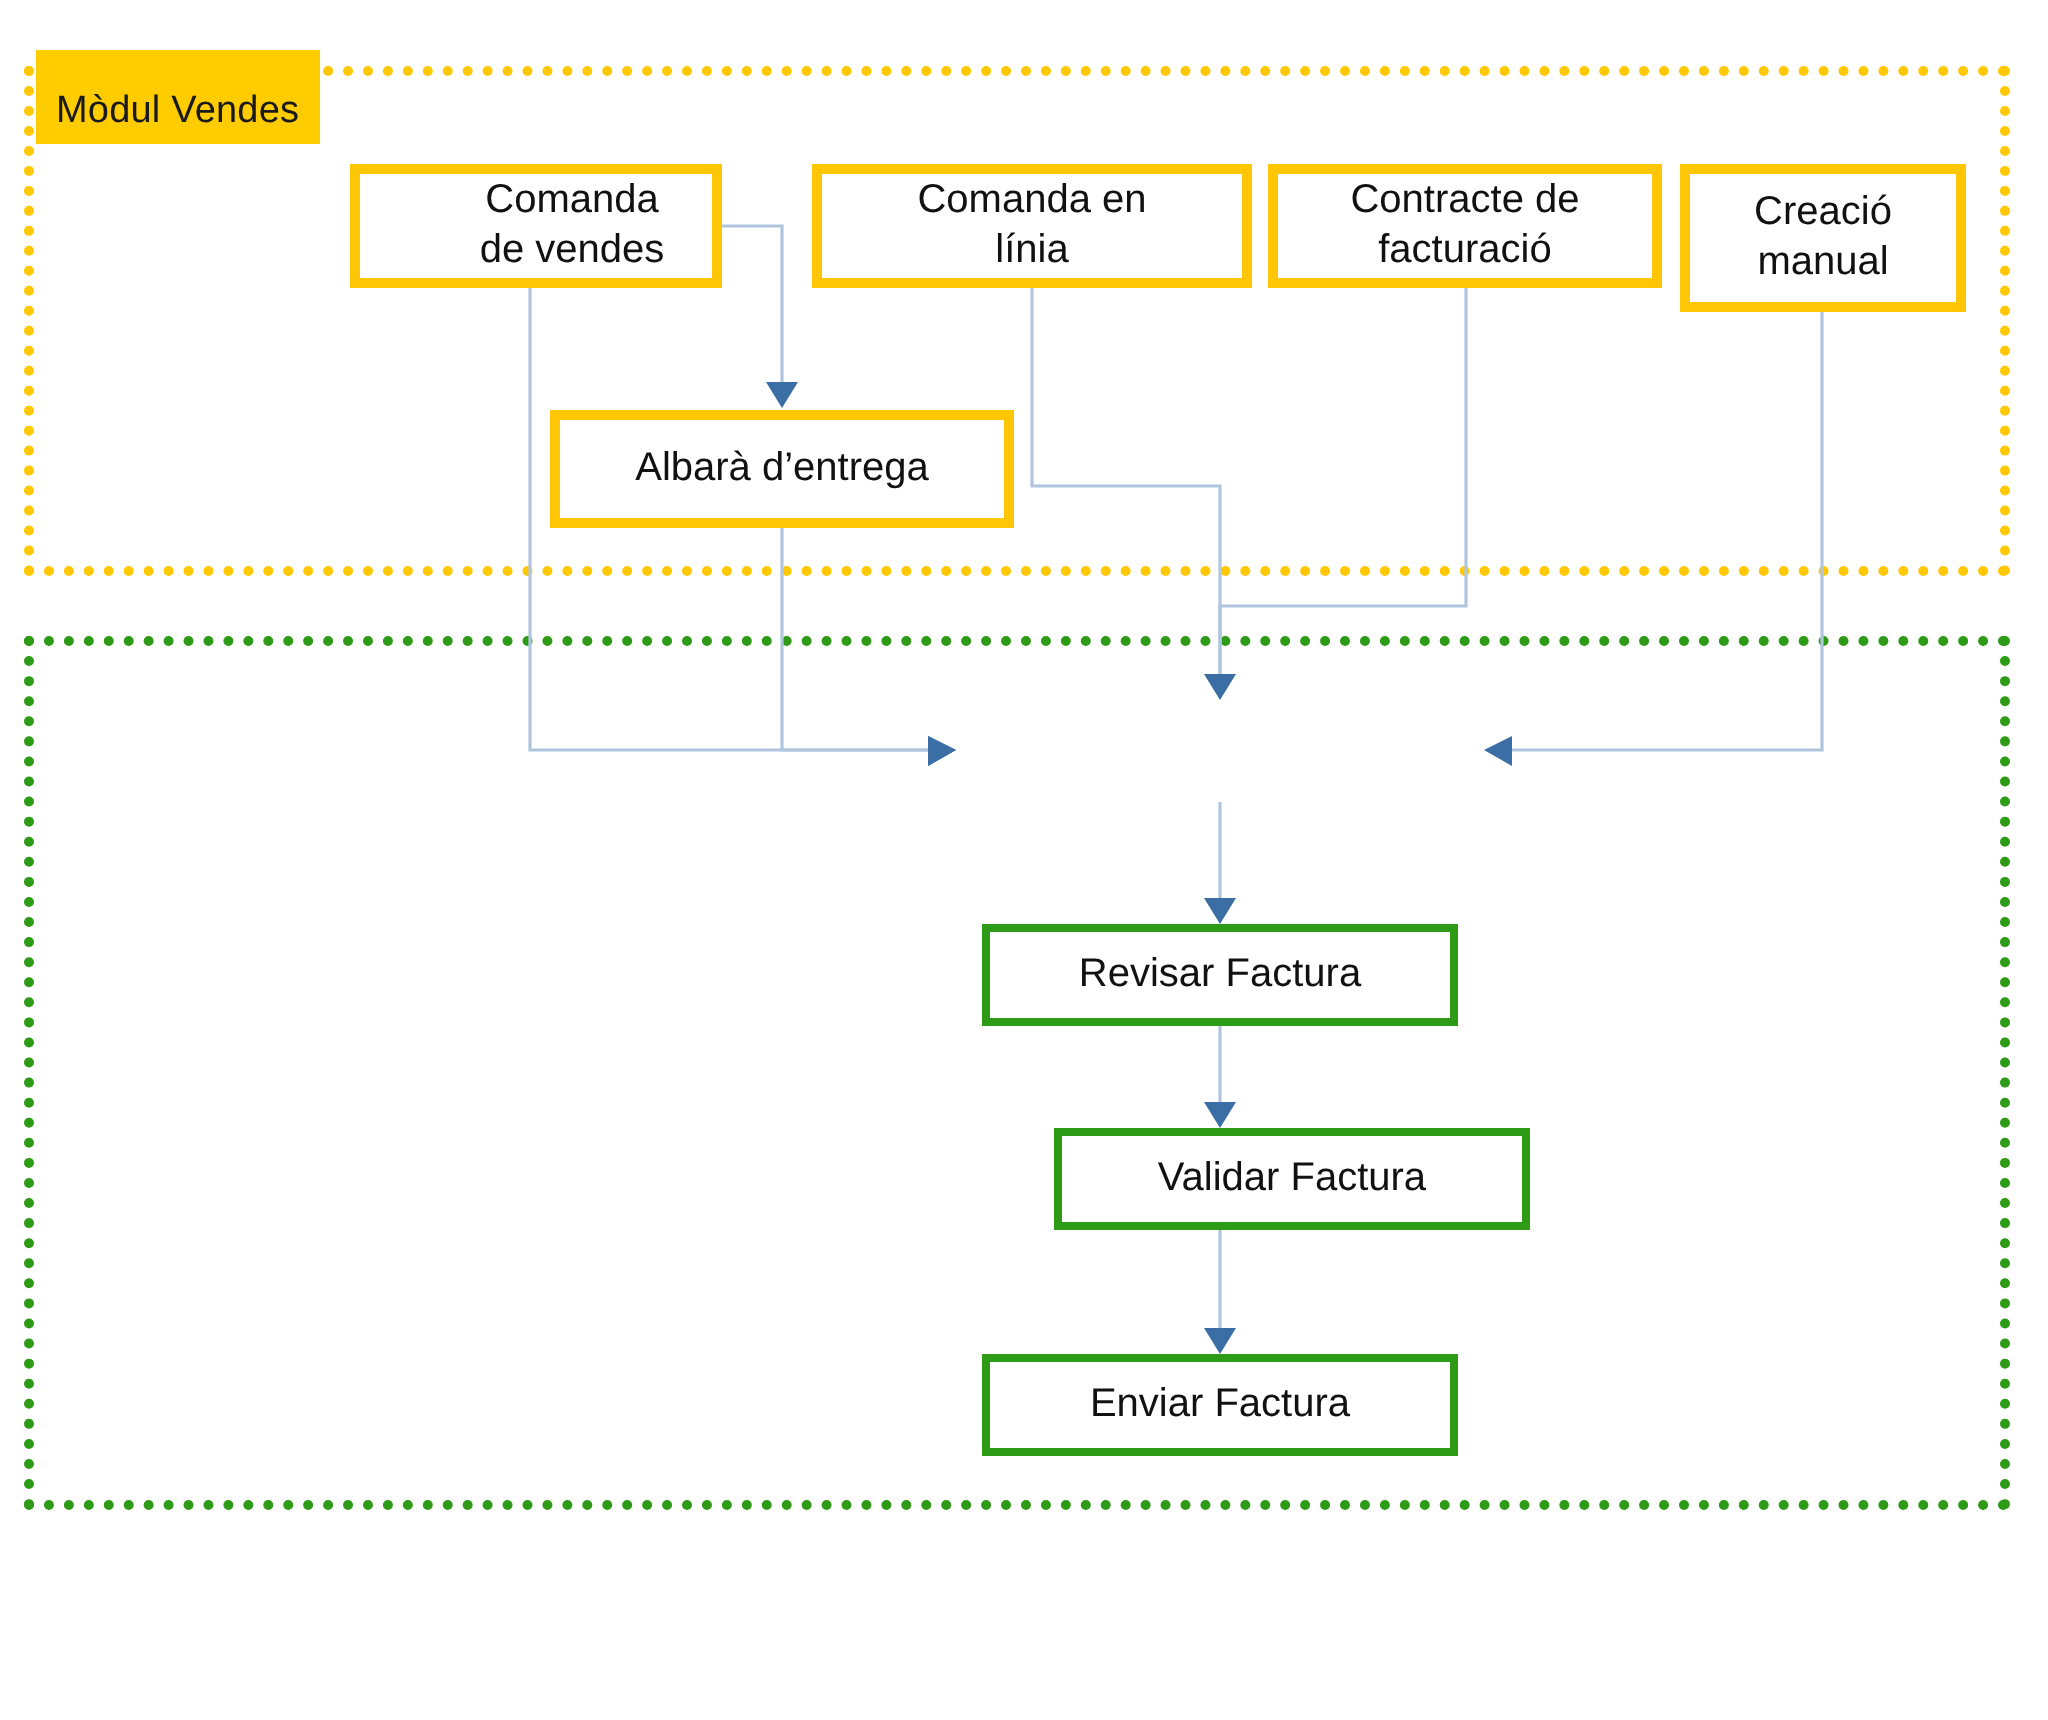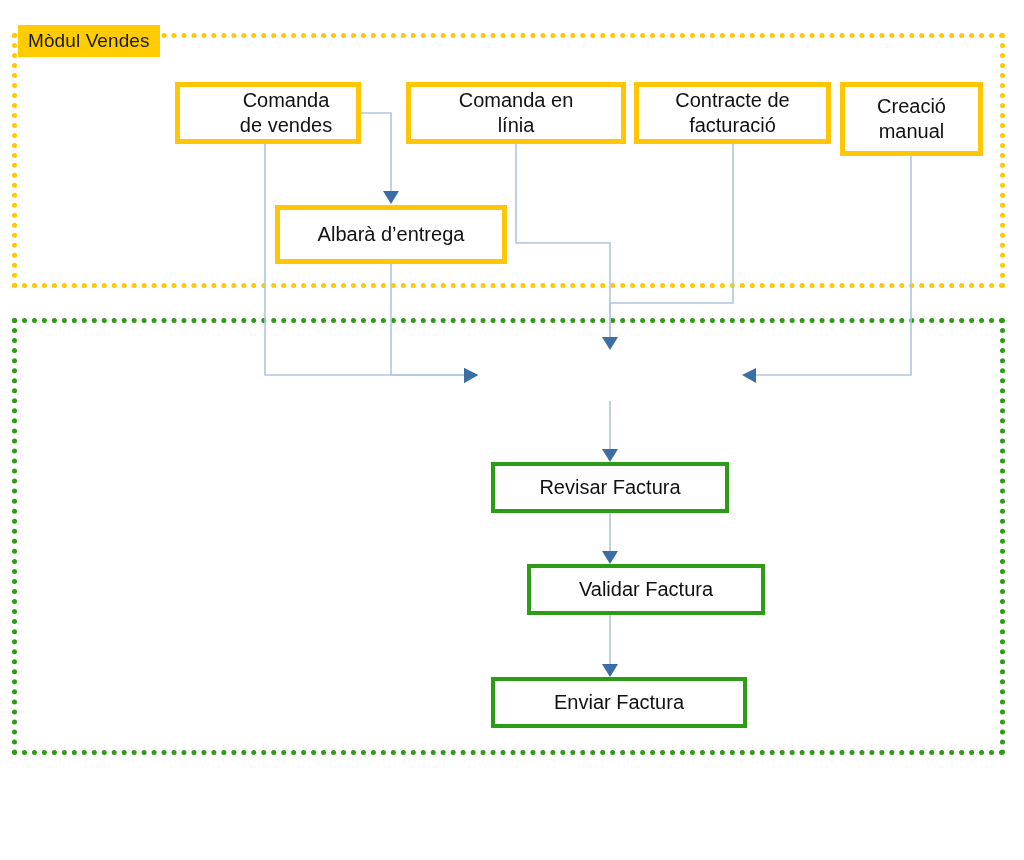--- a/index.html
+++ b/index.html
@@ -39,21 +39,21 @@
     width: 993px; height: 437px;
     border-color: #2E9B16;
   }
 
   
   .module-tag {
     position: absolute;
     box-sizing: border-box;
     font-size: 19px;
     line-height: 19px;
-    padding: 6px 10px 7px 10px;
+    padding: 21px 10px 7px 10px;
     white-space: nowrap;
     letter-spacing: 0.1px;
   }
   .tag-sales {
     left: 18px; top: 25px;
     background: #FFCC00;
     color: #1a1a1a;
   }
   .tag-invoice {
     left: 18px; top: 310px;
@@ -86,21 +86,21 @@
   #node-comanda-vendes   { left: 175px; top:  82px; width: 186px; height: 62px; padding-left: 36px; }
   #node-comanda-linia    { left: 406px; top:  82px; width: 220px; height: 62px; }
   #node-contracte        { left: 634px; top:  82px; width: 197px; height: 62px; }
   #node-creacio-manual   { left: 840px; top:  82px; width: 143px; height: 74px; }
   #node-albara           { left: 275px; top: 205px; width: 232px; height: 59px; }
 
   
   #node-factura-esborrany{ left: 480px; top: 350px; width: 260px; height: 51px; }
   #node-revisar          { left: 491px; top: 462px; width: 238px; height: 51px; }
   #node-validar          { left: 491px; top: 564px; width: 238px; height: 51px; margin-left: 36px; }
-  #node-enviar           { left: 491px; top: 677px; width: 256px; height: 51px; }
+  #node-enviar           { left: 491px; top: 677px; width: 238px; height: 51px; }
 
   svg.edges {
     position: absolute;
     left: 0; top: 0;
     width: 1024px;
     height: 860px;
     pointer-events: none;
   }
   .edge-line {
     fill: none;

